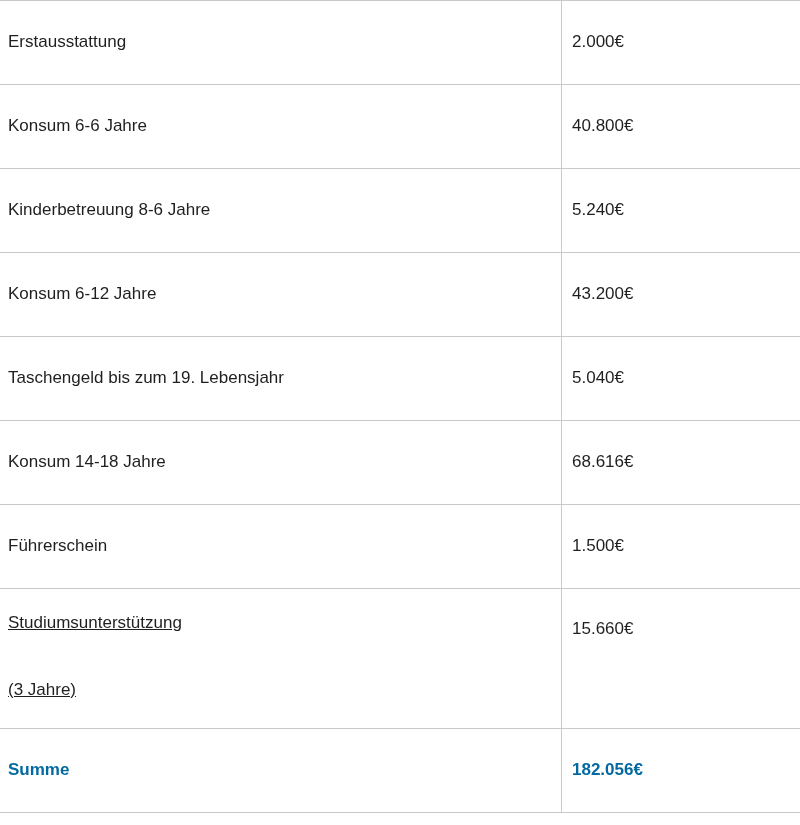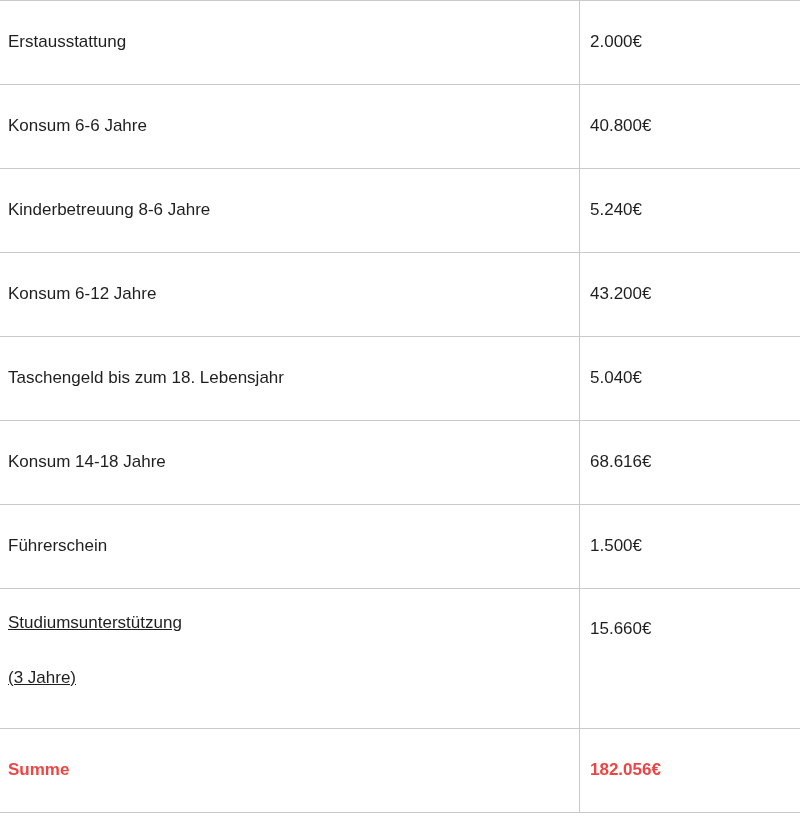--- a/index.html
+++ b/index.html
@@ -21,21 +21,21 @@
   .cost-table tr {
     height: 84px;
   }
   .cost-table td {
     border-top: 1px solid #c9c9c9;
     border-bottom: 1px solid #c9c9c9;
     vertical-align: middle;
     font-size: 17px;
     line-height: 1.45;
     color: #1f1f1f;
-    padding: 0 28px;
+    padding: 0 10px;
   }
   .cost-table td.label-cell {
     width: 543px;
     border-right: 1px solid #c9c9c9;
     padding-left: 8px;
   }
   .cost-table td.value-cell {
     width: 257px;
     padding-left: 10px;
   }
@@ -46,25 +46,25 @@
     vertical-align: top;
     padding-top: 28px;
   }
   .cost-table tr.row-multiline td.label-cell {
     vertical-align: top;
     padding-top: 22px;
     text-decoration: underline;
   }
   .label-line-2 {
     display: block;
-    margin-top: 30px;
+    margin-top: 42px;
   }
   .cost-table tr.total-row td {
     font-weight: bold;
-    color: #ef4444;
+    color: #0369a1;
   }
   .cost-table tr:first-child td {
     border-top: 1px solid #c9c9c9;
   }
 </style>
 </head>
 <body>
 
 <table class="cost-table">
   <tbody>
@@ -78,21 +78,21 @@
     </tr>
     <tr>
       <td class="label-cell">Kinderbetreuung 8-6 Jahre</td>
       <td class="value-cell">5.240€</td>
     </tr>
     <tr>
       <td class="label-cell">Konsum 6-12 Jahre</td>
       <td class="value-cell">43.200€</td>
     </tr>
     <tr>
-      <td class="label-cell">Taschengeld bis zum 18. Lebensjahr</td>
+      <td class="label-cell">Taschengeld bis zum 19. Lebensjahr</td>
       <td class="value-cell">5.040€</td>
     </tr>
     <tr>
       <td class="label-cell">Konsum 14-18 Jahre</td>
       <td class="value-cell">68.616€</td>
     </tr>
     <tr>
       <td class="label-cell">Führerschein</td>
       <td class="value-cell">1.500€</td>
     </tr>

